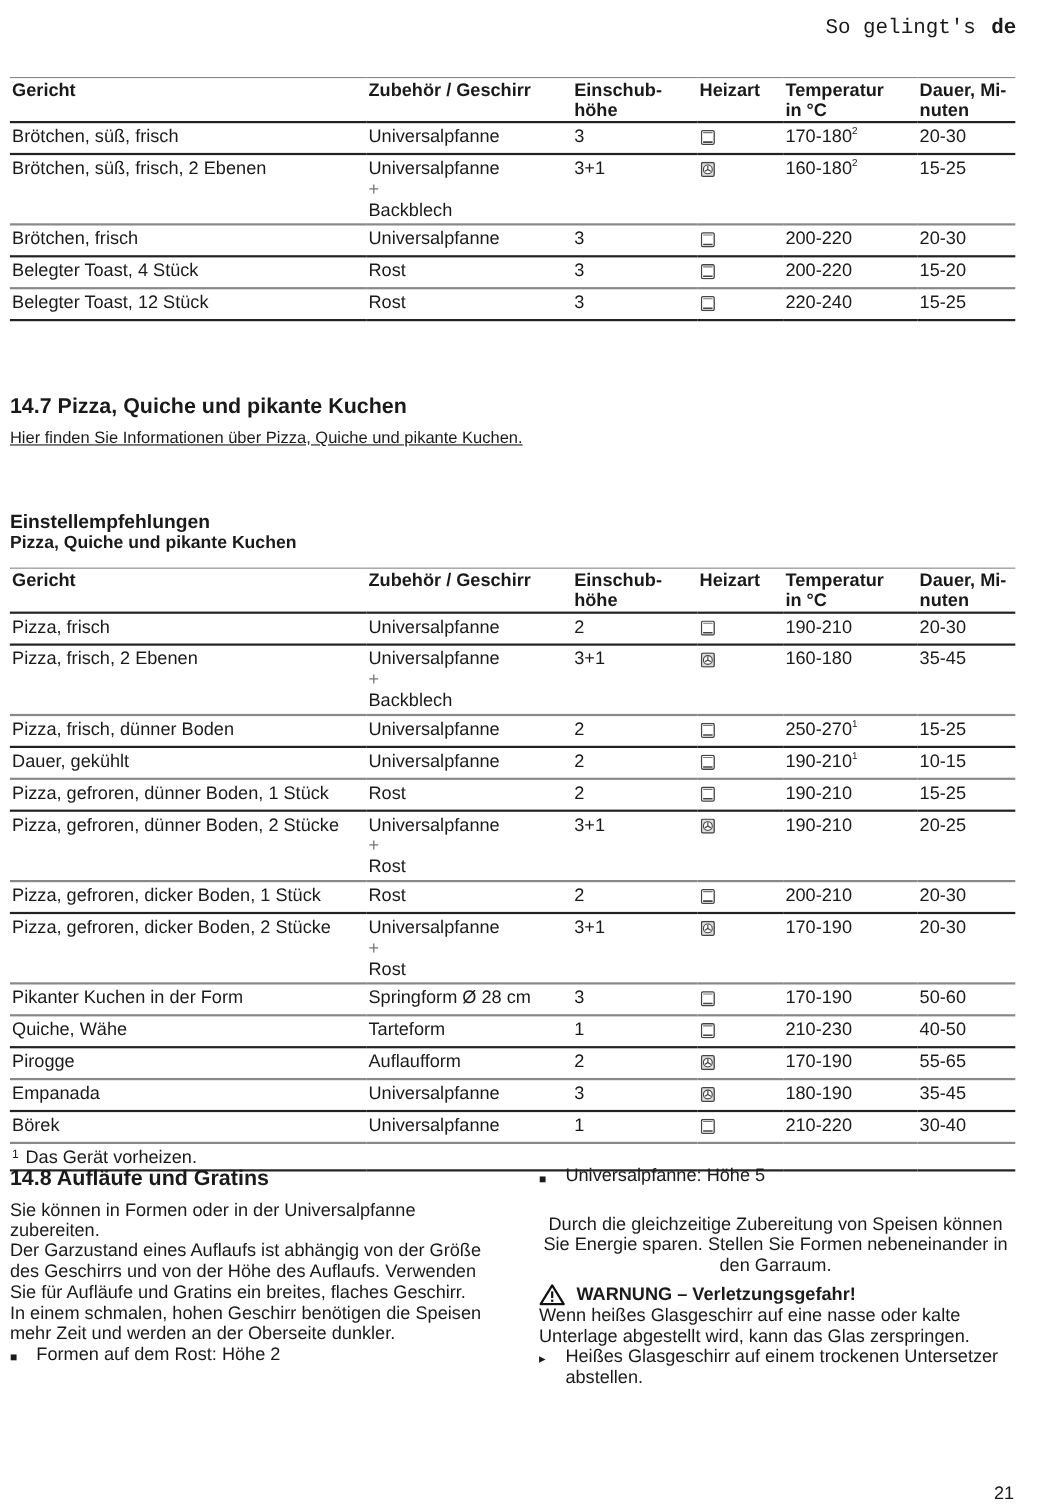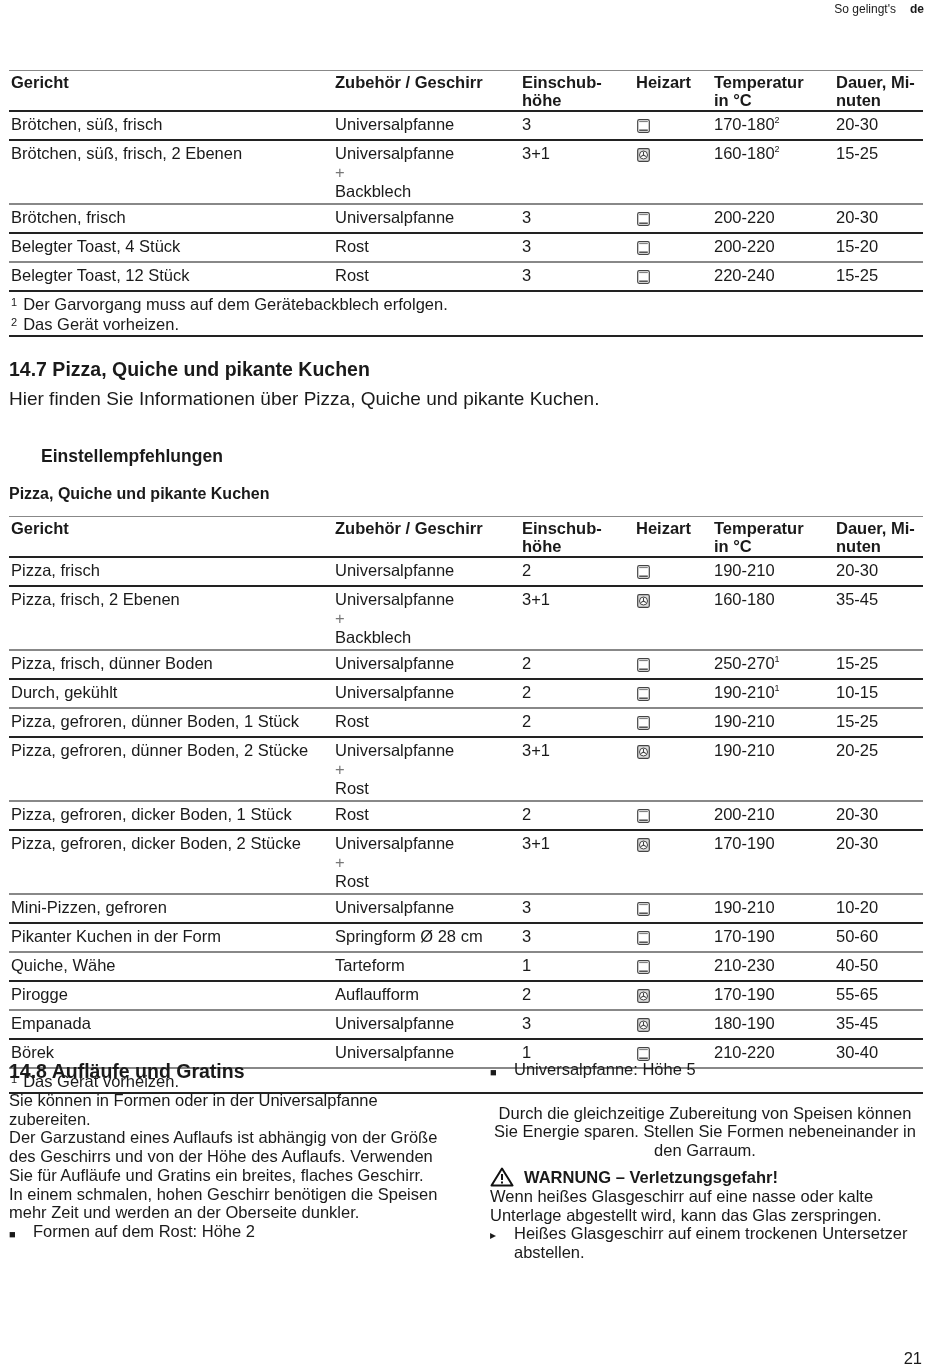--- a/index.html
+++ b/index.html
@@ -2,21 +2,21 @@
 <html><head>
 <meta charset="utf-8">
 <style>
   html, body { margin: 0; padding: 0; background: #ffffff; }
   body {
     width: 950px; height: 1369px; position: relative; overflow: hidden;
     font-family: "Liberation Sans", "DejaVu Sans", sans-serif;
     color: #1a1a1a; font-size: 16.5px;
   }
   .header {
-    position: absolute; top: 2px; right: 26px; font-size: 12px;
+    position: absolute; top: 14px; right: 26px; font-size: 19px; font-family: Liberation Mono, monospace;
   }
   .header .lang { font-weight: bold; margin-left: 14px; }
   .page-number { position: absolute; right: 28px; top: 1349px; font-size: 16.5px; }
 
   table.settings {
     position: absolute; left: 9px; width: 914px;
     border-collapse: collapse; font-size: 16.5px; line-height: 19px;
   }
   table.settings th {
     text-align: left; font-weight: bold; vertical-align: top;
@@ -39,21 +39,21 @@
   sup { font-size: 9px; vertical-align: 7px; line-height: 0; }
   .fn-num { font-size: 11px; vertical-align: 4px; margin-right: 6px; }
   .th-temp { padding-left: 4px; margin-top: 36px; }
 
   .icon-oven {
     display: inline-block; width: 13px; height: 14px; margin-left: 1px; margin-top: 3px;
   }
   .h2 { position: absolute; left: 9px; font-size: 19.5px; font-weight: bold; }
   .h3 { position: absolute; left: 9px; font-size: 17.5px; font-weight: bold; }
   .h4 { position: absolute; left: 9px; font-size: 16px; font-weight: bold; }
-  .para { position: absolute; left: 9px; font-size: 19px; line-height: 19px; }
+  .para { position: absolute; left: 9px; font-size: 15px; line-height: 19px; text-decoration: underline; }
 
   .col-left { position: absolute; left: 9px; top: 1060px; width: 430px; }
   .col-right { position: absolute; left: 490px; top: 1060px; width: 430px; }
   .col-left p, .col-right p { margin: 0; line-height: 18.7px; font-size: 16.5px; }
   .bullet { display: flex; line-height: 18.7px; }
   .bullet .mark { width: 24px; flex: none; font-size: 11px; padding-top: 3px; }
   .warn-title { display: flex; align-items: flex-start; font-weight: bold; line-height: 20px; }
   .warn-title svg { margin-right: 10px; }
 </style>
 </head>
@@ -143,32 +143,26 @@
         </td>
         <td>3</td>
         <td><span class="icon-oven"><svg viewBox="0 0 13 14" width="13" height="14">
               <rect x="0.7" y="0.7" width="11.6" height="12.6" rx="1.5" fill="#fff" stroke="#444" stroke-width="1.2"></rect>
               <line x1="2.2" y1="2.6" x2="10.8" y2="2.6" stroke="#777" stroke-width="1"></line>
               <line x1="2.2" y1="11.2" x2="10.8" y2="11.2" stroke="#444" stroke-width="1.4"></line>
             </svg></span></td>
         <td><span>220-240</span></td>
         <td>15-25</td>
       </tr>
-      <tr class="foot">
-        <td colspan="6">
-          <div><span class="fn-num">1</span><span>Der Garvorgang muss auf dem Gerätebackblech erfolgen.</span></div>
-          <div><span class="fn-num">2</span><span>Das Gerät vorheizen.</span></div>
-        </td>
-      </tr>
     </tbody>
 </table>
 
 <div class="h2" style="top:358px;">14.7  Pizza, Quiche und pikante Kuchen</div>
 <div class="para" style="top:389px;">Hier finden Sie Informationen über Pizza, Quiche und pikante Kuchen.</div>
-<div class="h3" style="top:446px;margin-left:32px;">Einstellempfehlungen</div>
+<div class="h3" style="top:464px;">Einstellempfehlungen</div>
 <div class="h4" style="top:485px;">Pizza, Quiche und pikante Kuchen</div>
 
 <table class="settings" id="table2" style="top:516px;">
   <thead>
     <tr>
       <th class="col-dish">Gericht</th>
       <th class="col-acc">Zubehör / Geschirr</th>
       <th class="col-level" style="white-space:pre-line">Einschub-
 höhe</th>
       <th class="col-heat">Heizart</th>
@@ -217,21 +211,21 @@
         <td>2</td>
         <td><span class="icon-oven"><svg viewBox="0 0 13 14" width="13" height="14">
               <rect x="0.7" y="0.7" width="11.6" height="12.6" rx="1.5" fill="#fff" stroke="#444" stroke-width="1.2"></rect>
               <line x1="2.2" y1="2.6" x2="10.8" y2="2.6" stroke="#777" stroke-width="1"></line>
               <line x1="2.2" y1="11.2" x2="10.8" y2="11.2" stroke="#444" stroke-width="1.4"></line>
             </svg></span></td>
         <td><span>250-270</span><sup>1</sup></td>
         <td>15-25</td>
       </tr>
       <tr class="">
-        <td>Durch, gekühlt</td>
+        <td>Dauer, gekühlt</td>
         <td>
           <div>Universalpfanne</div>
         </td>
         <td>2</td>
         <td><span class="icon-oven"><svg viewBox="0 0 13 14" width="13" height="14">
               <rect x="0.7" y="0.7" width="11.6" height="12.6" rx="1.5" fill="#fff" stroke="#444" stroke-width="1.2"></rect>
               <line x1="2.2" y1="2.6" x2="10.8" y2="2.6" stroke="#777" stroke-width="1"></line>
               <line x1="2.2" y1="11.2" x2="10.8" y2="11.2" stroke="#444" stroke-width="1.4"></line>
             </svg></span></td>
         <td><span>190-210</span><sup>1</sup></td>
@@ -289,34 +283,20 @@
           <div>Rost</div>
         </td>
         <td>3+1</td>
         <td><span class="icon-oven"><svg viewBox="0 0 13 14" width="13" height="14">
               <rect x="0.7" y="0.7" width="11.6" height="12.6" rx="1.5" fill="#ddd" stroke="#444" stroke-width="1.2"></rect>
               <circle cx="6.5" cy="7" r="4" fill="#fff" stroke="#444" stroke-width="1"></circle>
               <path d="M6.5 7 L6.5 3.8 M6.5 7 L3.8 8.6 M6.5 7 L9.2 8.6" stroke="#444" stroke-width="1.1"></path>
             </svg></span></td>
         <td><span>170-190</span></td>
         <td>20-30</td>
-      </tr>
-      <tr class="row-dark">
-        <td>Mini-Pizzen, gefroren</td>
-        <td>
-          <div>Universalpfanne</div>
-        </td>
-        <td>3</td>
-        <td><span class="icon-oven"><svg viewBox="0 0 13 14" width="13" height="14">
-              <rect x="0.7" y="0.7" width="11.6" height="12.6" rx="1.5" fill="#fff" stroke="#444" stroke-width="1.2"></rect>
-              <line x1="2.2" y1="2.6" x2="10.8" y2="2.6" stroke="#777" stroke-width="1"></line>
-              <line x1="2.2" y1="11.2" x2="10.8" y2="11.2" stroke="#444" stroke-width="1.4"></line>
-            </svg></span></td>
-        <td><span>190-210</span></td>
-        <td>10-20</td>
       </tr>
       <tr class="">
         <td>Pikanter Kuchen in der Form</td>
         <td>
           <div>Springform Ø 28 cm</div>
         </td>
         <td>3</td>
         <td><span class="icon-oven"><svg viewBox="0 0 13 14" width="13" height="14">
               <rect x="0.7" y="0.7" width="11.6" height="12.6" rx="1.5" fill="#fff" stroke="#444" stroke-width="1.2"></rect>
               <line x1="2.2" y1="2.6" x2="10.8" y2="2.6" stroke="#777" stroke-width="1"></line>

